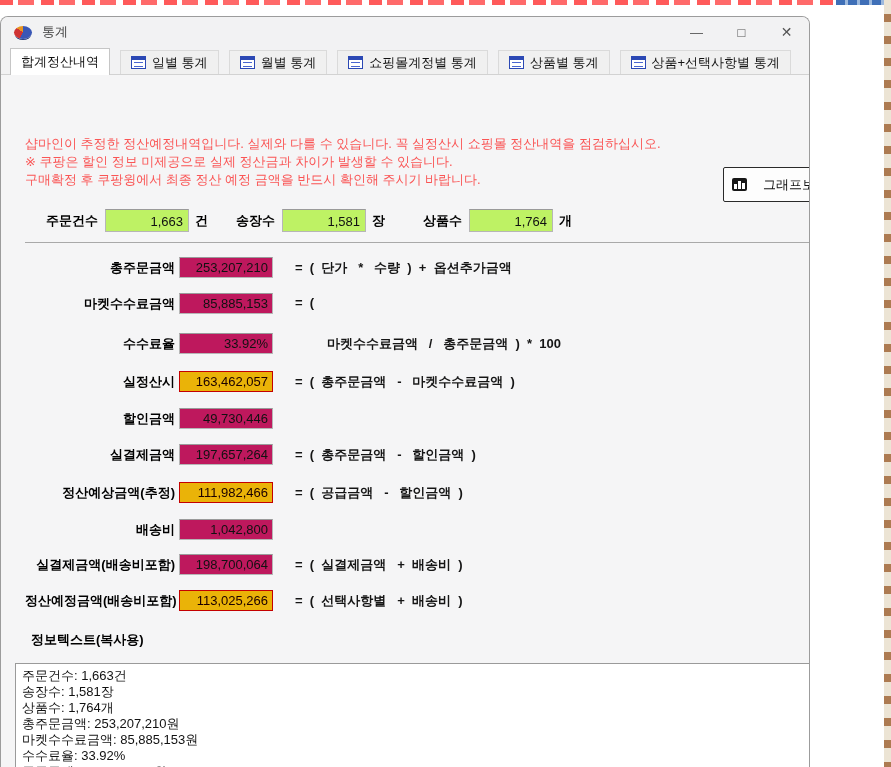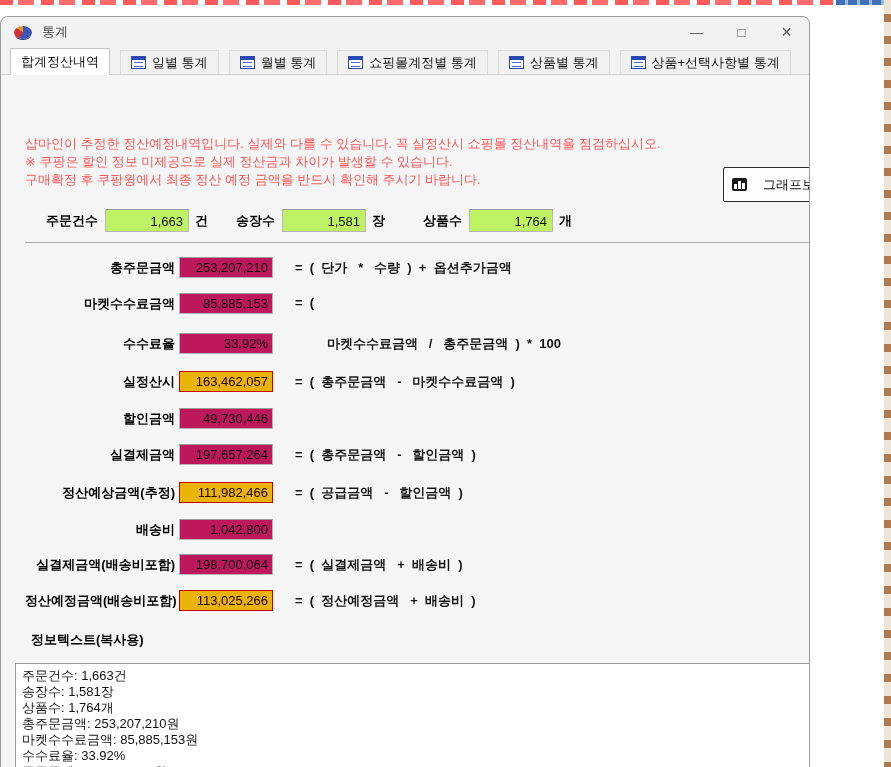--- a/index.html
+++ b/index.html
@@ -210,21 +210,21 @@
       <span class="formula"></span>
     </div>
     <div class="money-row row-8">
       <span class="mlabel">실결제금액(배송비포함)</span>
       <div class="vbox">198,700,064</div>
       <span class="formula">=  (  실결제금액   +  배송비  )</span>
     </div>
     <div class="money-row row-9">
       <span class="mlabel">정산예정금액(배송비포함)</span>
       <div class="vbox hl">113,025,266</div>
-      <span class="formula">=  (  정산예정금액   +  배송비  )</span>
+      <span class="formula">=  (  선택사항별   +  배송비  )</span>
     </div>
 
     <div class="info-label">정보텍스트(복사용)</div>
 
     <div class="info-area">
       <textarea class="info-text" readonly="" style="">주문건수: 1,663건
 송장수: 1,581장
 상품수: 1,764개
 총주문금액: 253,207,210원
 마켓수수료금액: 85,885,153원

